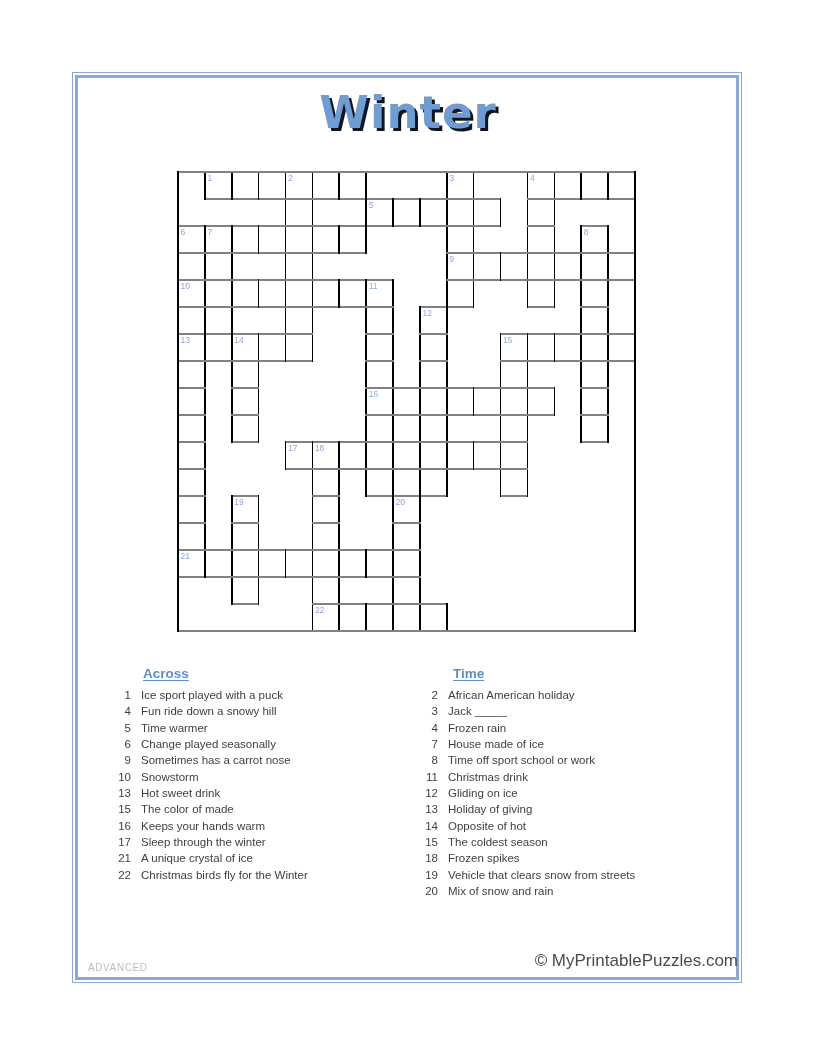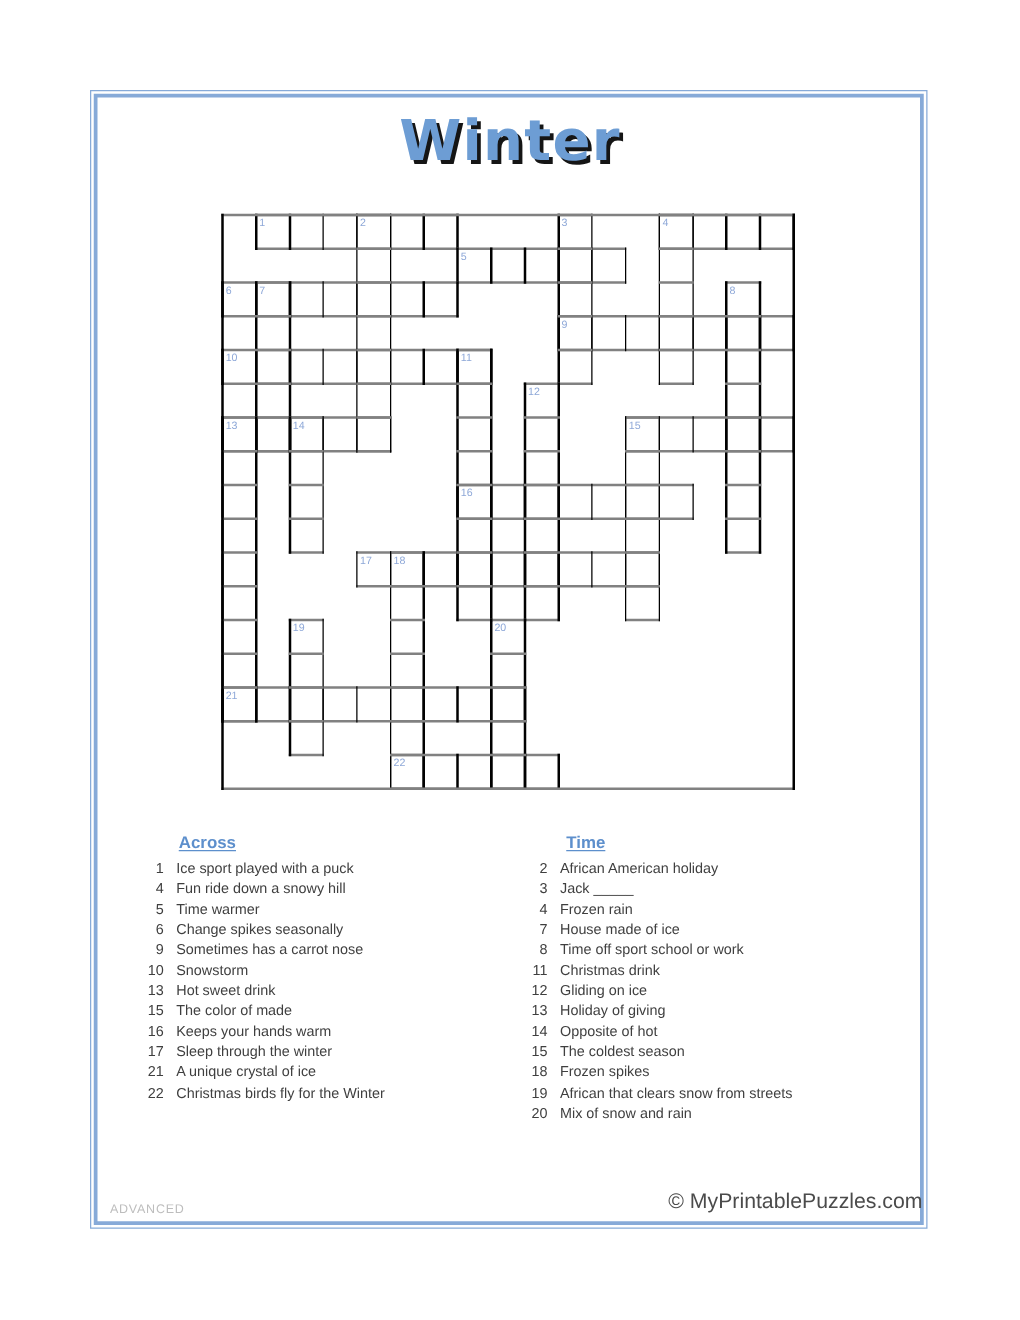--- a/index.html
+++ b/index.html
@@ -351,21 +351,21 @@
     <div class="clue-row">
       <span class="clue-num">4</span>
       <span class="clue-text">Fun ride down a snowy hill</span>
     </div>
     <div class="clue-row">
       <span class="clue-num">5</span>
       <span class="clue-text">Time warmer</span>
     </div>
     <div class="clue-row">
       <span class="clue-num">6</span>
-      <span class="clue-text">Change spikes seasonally</span>
+      <span class="clue-text">Change played seasonally</span>
     </div>
     <div class="clue-row">
       <span class="clue-num">9</span>
       <span class="clue-text">Sometimes has a carrot nose</span>
     </div>
     <div class="clue-row">
       <span class="clue-num">10</span>
       <span class="clue-text">Snowstorm</span>
     </div>
     <div class="clue-row">
@@ -433,21 +433,21 @@
     <div class="clue-row">
       <span class="clue-num">15</span>
       <span class="clue-text">The coldest season</span>
     </div>
     <div class="clue-row">
       <span class="clue-num">18</span>
       <span class="clue-text">Frozen spikes</span>
     </div>
     <div class="clue-row">
       <span class="clue-num">19</span>
-      <span class="clue-text">African that clears snow from streets</span>
+      <span class="clue-text">Vehicle that clears snow from streets</span>
     </div>
     <div class="clue-row">
       <span class="clue-num">20</span>
       <span class="clue-text">Mix of snow and rain</span>
     </div>
   </div>
 
 <div class="advanced">ADVANCED</div>
 <div class="copyright">© MyPrintablePuzzles.com</div>
 

